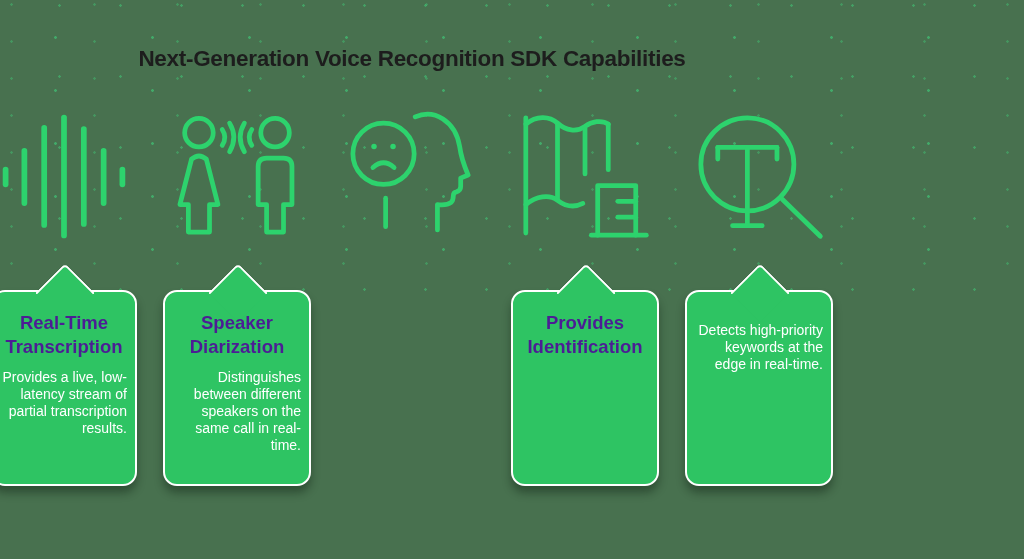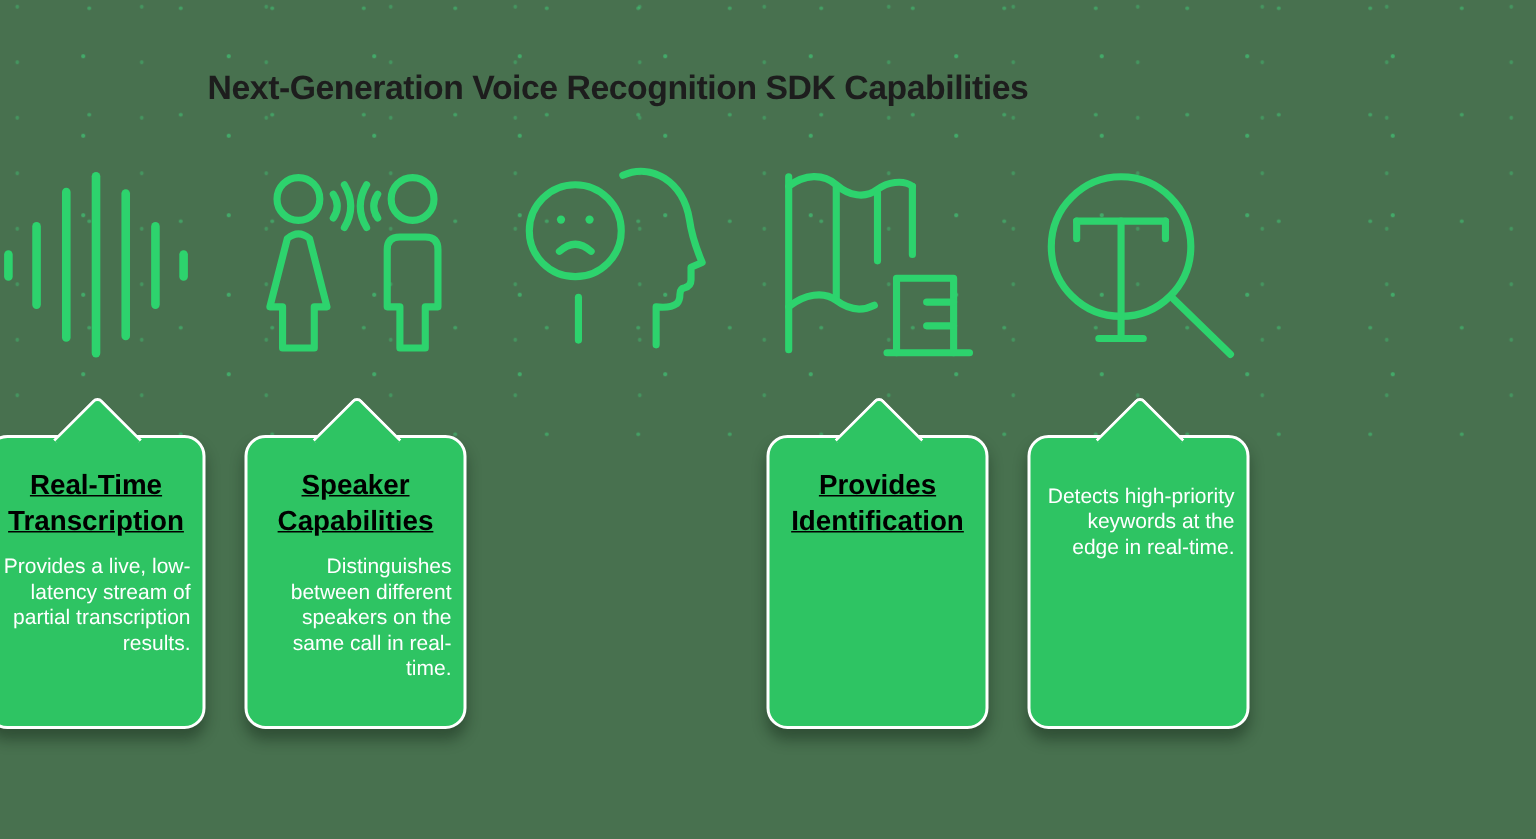--- a/index.html
+++ b/index.html
@@ -70,22 +70,21 @@
     border-top: 2.5px solid #ffffff;
     border-left: 2.5px solid #ffffff;
     border-top-left-radius: 5px;
     transform: rotate(45deg);
   }
   .card-title {
     position: relative;
     font-size: 18.5px;
     line-height: 23.5px;
     font-weight: 700;
-    color: #000000;
-    text-decoration: underline;
+    color: #4c1d95;
   }
   .card-desc {
     position: relative;
     margin-top: 11px;
     font-size: 14px;
     line-height: 17px;
     color: #ffffff;
     text-align: right;
   }
 </style>
@@ -125,21 +124,21 @@
           <path d="M16 97 L27 54 Q34 48 41 54 L52 97 H44 V123 H24 V97 Z"></path>
           <circle cx="106" cy="29" r="13.5"></circle>
           <path d="M90 97 V61 Q90 53 98 53 H114 Q122 53 122 61 V97 H114 V123 H98 V97 Z"></path>
           <path d="M56 26 Q61 33.5 56 41"></path>
           <path d="M63 20 Q71 33.5 63 47"></path>
           <path d="M84 26 Q79 33.5 84 41"></path>
           <path d="M77 20 Q69 33.5 77 47"></path>
         </svg>
       </div>
       <div class="card">
-        <div class="card-title">Speaker Capabilities</div>
+        <div class="card-title">Speaker Diarization</div>
         <div class="card-desc">Distinguishes between different speakers on the same call in real-time.</div>
       </div>
     </div>
 
     <div class="column">
       <div class="icon-area">
         <svg width="148" height="148" viewBox="0 0 140 140" fill="none" stroke="#2dd36d" stroke-width="4.5" stroke-linecap="round" stroke-linejoin="round">
           <path d="M74 14 C92 6 112 18 116 42 C117.5 53 121 62 124 69 L117 72 V80 Q117 84 113 85 Q110 85.5 110 89 Q110 93 108 95 Q104 98 95 97 L95 121"></path>
           <circle cx="44" cy="49" r="29"></circle>
           <circle cx="35" cy="42" r="2.6" fill="#2dd36d" stroke="none"></circle>

